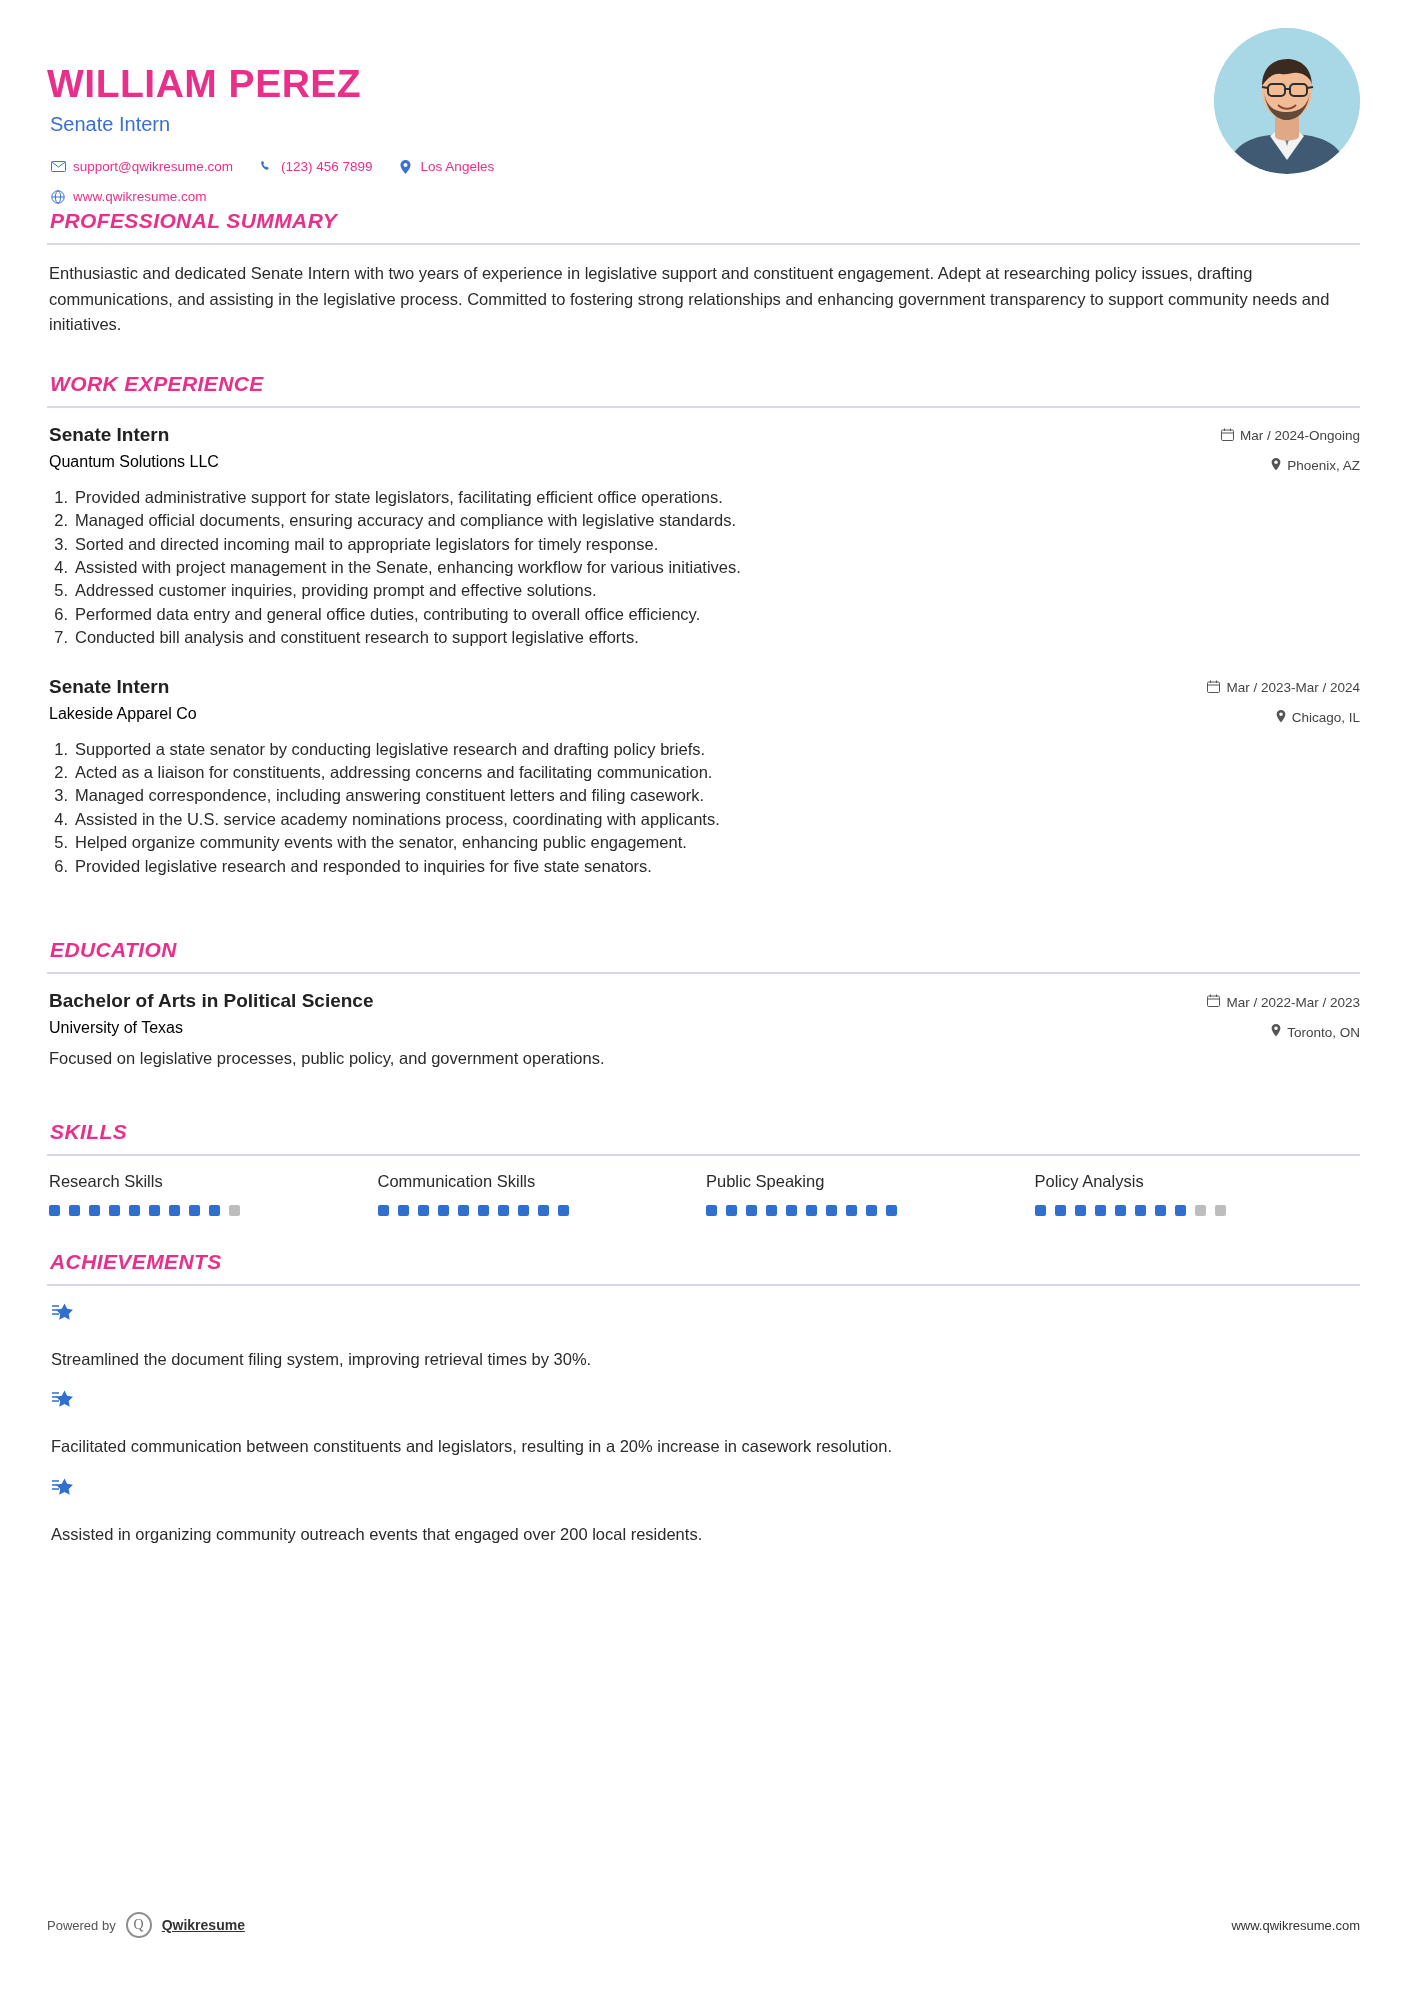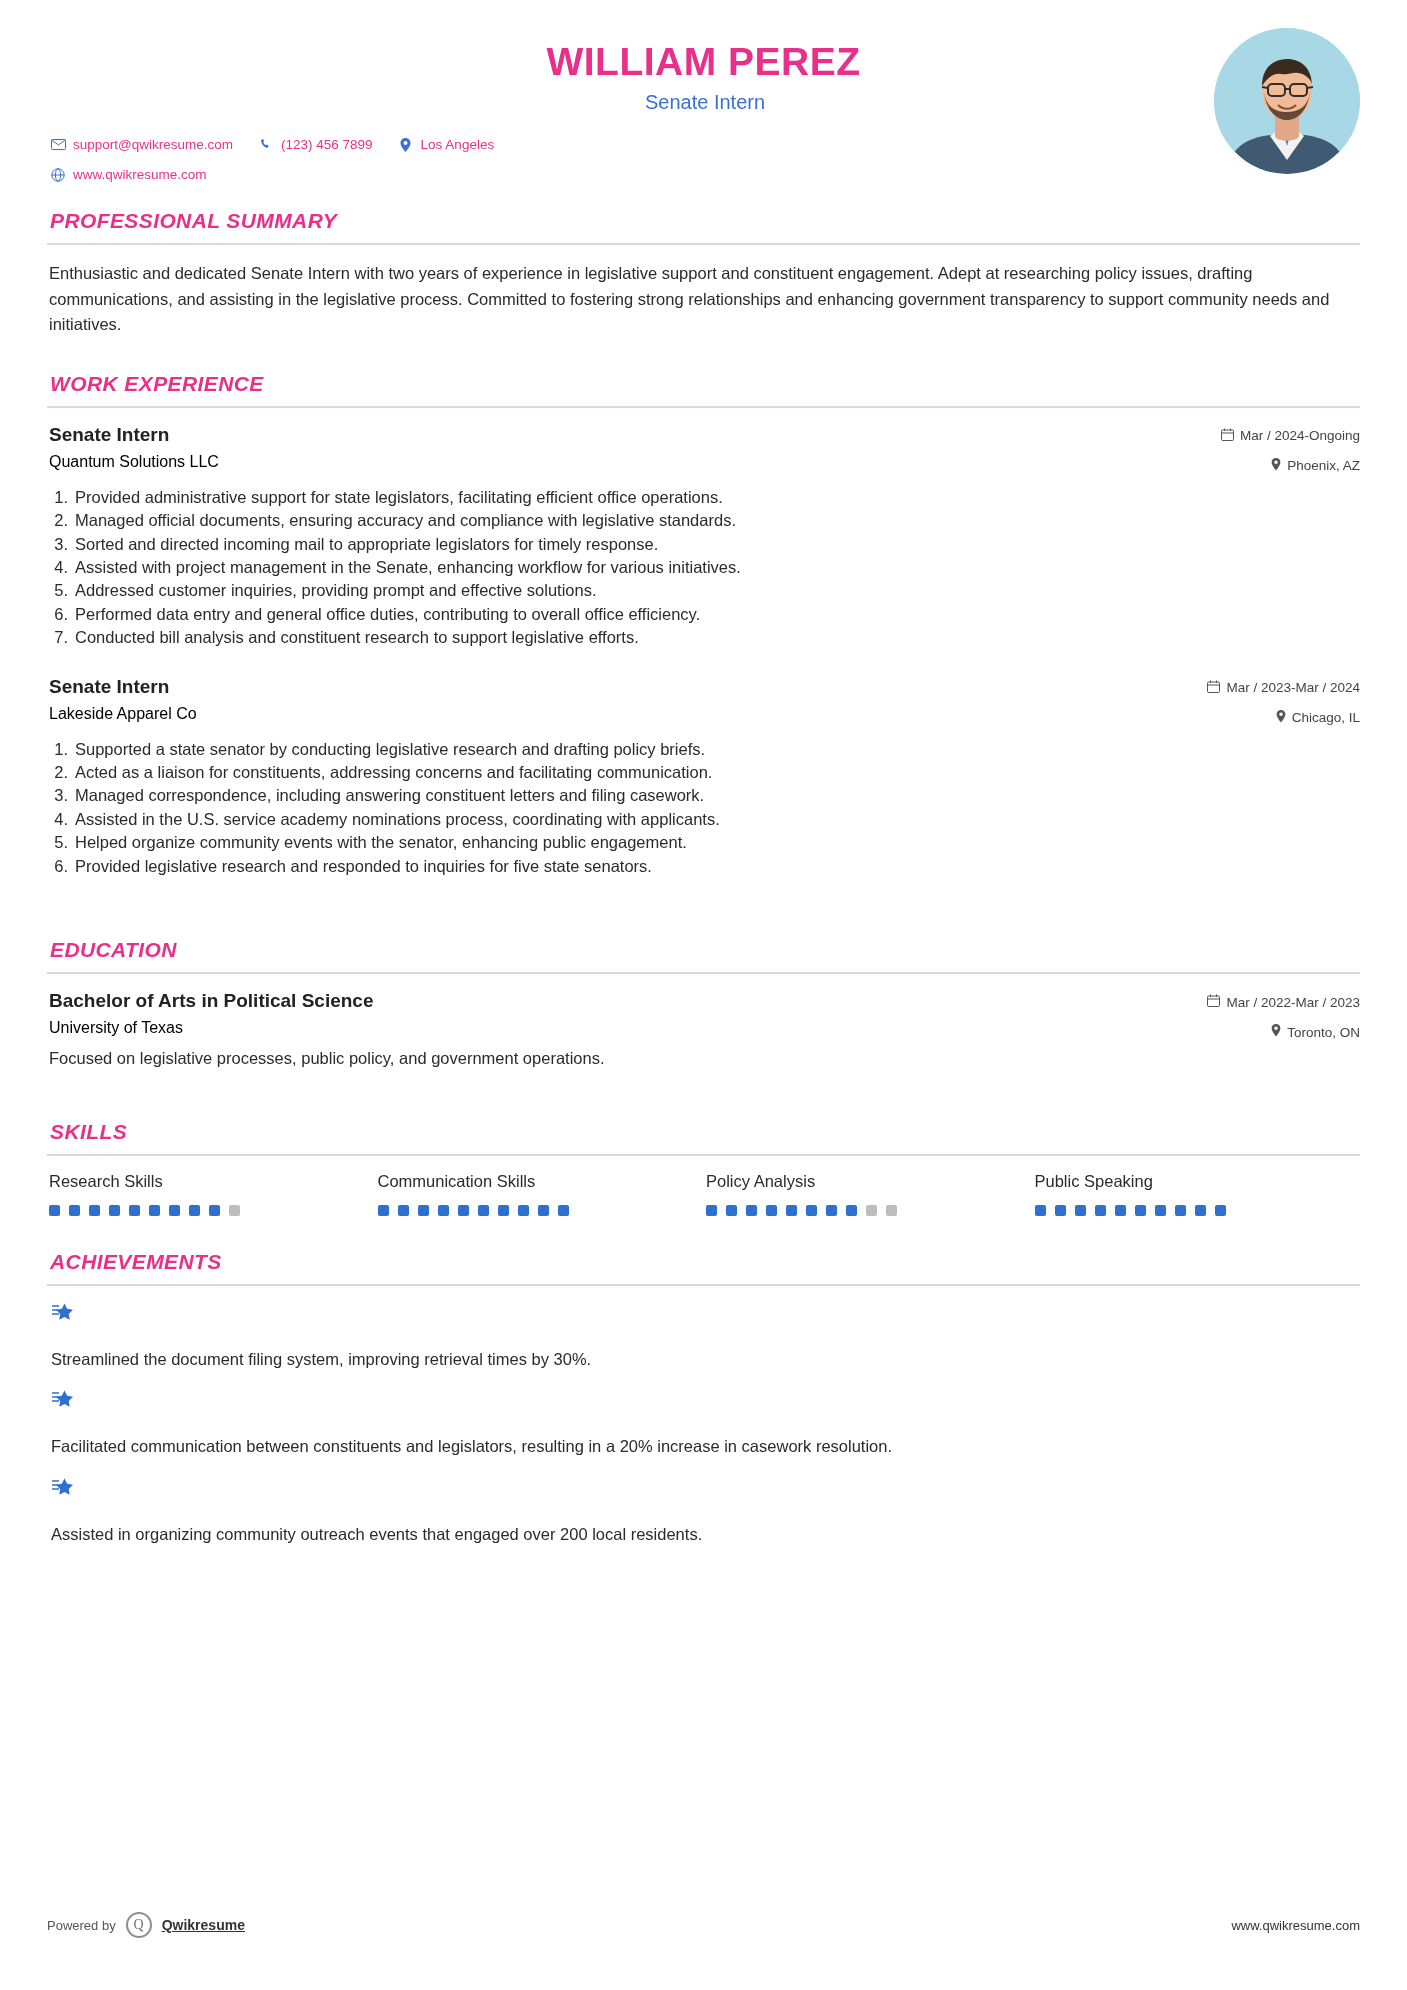--- a/index.html
+++ b/index.html
@@ -19,23 +19,22 @@
   .page {
     position: relative;
     width: 1407px;
     height: 1990px;
     padding: 0 47px;
   }
 
   
   .header {
     position: relative;
-    padding-top: 42px;
+    padding-top: 64px;
     height: 205px;
-    text-align: center;
   }
   .name {
     font-size: 39px;
     font-weight: bold;
     letter-spacing: 0.5px;
     color: #e8308a;
     margin: 0;
     line-height: 1.05;
   }
   .job-title {
@@ -542,47 +541,47 @@
             <span class="dot"></span>
             <span class="dot"></span>
             <span class="dot"></span>
             <span class="dot"></span>
             <span class="dot"></span>
             <span class="dot"></span>
             <span class="dot"></span>
           </div>
       </div>
       <div>
+        <div class="skill-name">Public Speaking</div>
+        <div class="dots">
+            <span class="dot"></span>
+            <span class="dot"></span>
+            <span class="dot"></span>
+            <span class="dot"></span>
+            <span class="dot"></span>
+            <span class="dot"></span>
+            <span class="dot"></span>
+            <span class="dot"></span>
+            <span class="dot"></span>
+            <span class="dot"></span>
+          </div>
+      </div>
+      <div>
         <div class="skill-name">Policy Analysis</div>
         <div class="dots">
             <span class="dot"></span>
             <span class="dot"></span>
             <span class="dot"></span>
             <span class="dot"></span>
             <span class="dot"></span>
             <span class="dot"></span>
             <span class="dot"></span>
             <span class="dot"></span>
             <span class="dot off"></span>
             <span class="dot off"></span>
-          </div>
-      </div>
-      <div>
-        <div class="skill-name">Public Speaking</div>
-        <div class="dots">
-            <span class="dot"></span>
-            <span class="dot"></span>
-            <span class="dot"></span>
-            <span class="dot"></span>
-            <span class="dot"></span>
-            <span class="dot"></span>
-            <span class="dot"></span>
-            <span class="dot"></span>
-            <span class="dot"></span>
-            <span class="dot"></span>
           </div>
       </div>
     </div>
   </div>
 
   <div class="gap-lg"></div>
 
   <div class="section">
     <div class="sec-title">ACHIEVEMENTS</div>
     <div class="sec-rule"></div>

